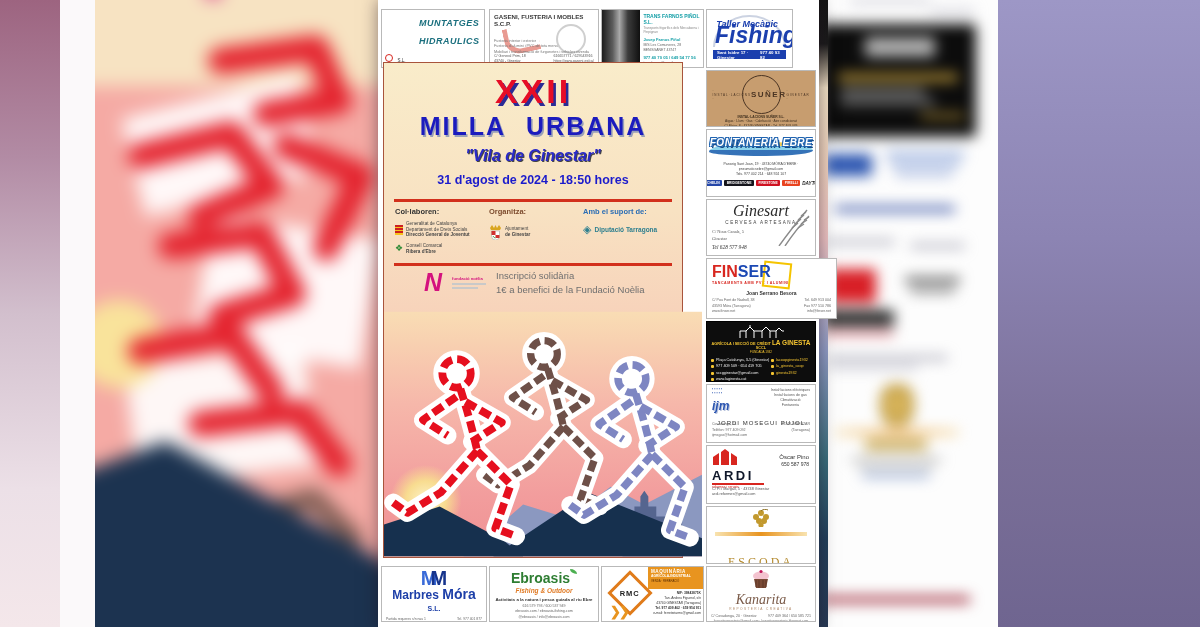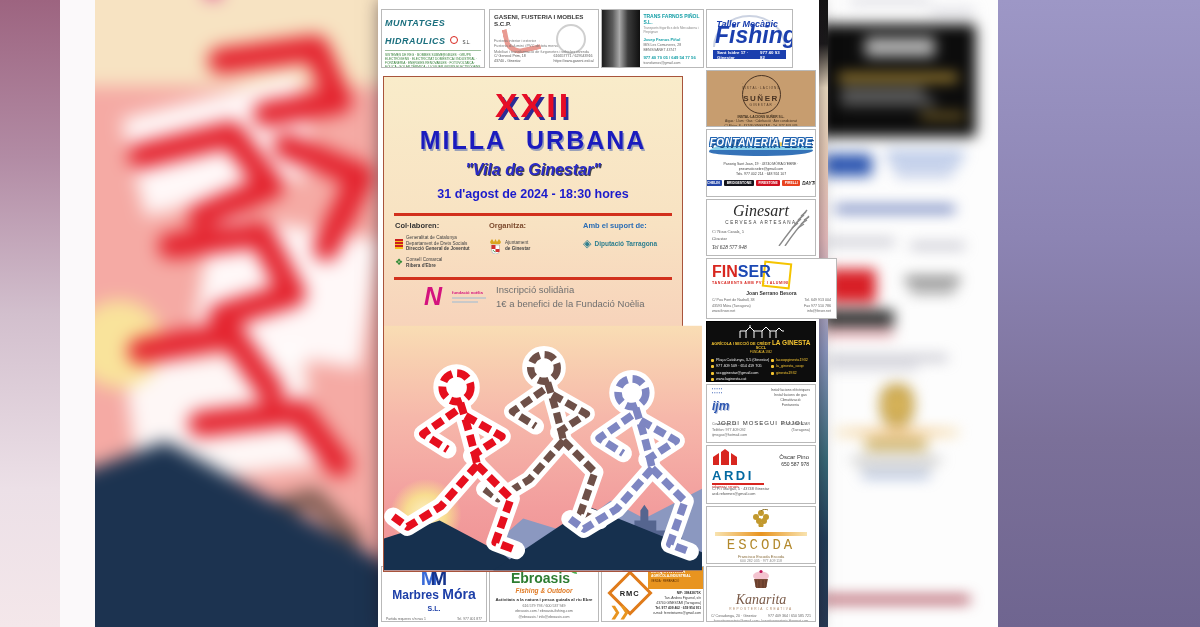--- a/index.html
+++ b/index.html
@@ -19,21 +19,21 @@
   .strip-right{position:absolute;left:998px;top:0;width:202px;height:627px;
     background:linear-gradient(180deg,#9d97c6,#8c84b3 38%,#7b7099 70%,#6f6590);}
   .bl{position:absolute;border-radius:2px;}
 
   
   .poster{position:absolute;left:378px;top:0;width:441px;height:627px;background:#fff;
     box-shadow:0 0 16px rgba(30,15,30,.5);}
   .card{position:absolute;background:#fff;border:1px solid #b9b9b9;box-sizing:border-box;overflow:hidden;}
 
   
-  .center{position:absolute;left:5px;top:76px;width:300px;height:496px;border:1px solid #a8543c;box-sizing:border-box;
+  .center{position:absolute;left:5px;top:62px;width:300px;height:496px;border:1px solid #a8543c;box-sizing:border-box;
     background:linear-gradient(180deg,#f9ecca,#f8e2c2 30%,#f7d2ba 52%,#f5c5b9 70%,#f4c2b8 100%);}
   .t-roman{margin-top:11px;text-align:center;font-size:34px;font-weight:900;color:#e60d26;letter-spacing:3px;
     text-shadow:2.5px 2.5px 0 #2b2b95;line-height:1;}
   .t-main{text-align:center;font-size:25px;font-weight:900;color:#1b1bbe;letter-spacing:2px;word-spacing:12px;
     text-shadow:1.5px 1.5px 0 #9aa0b8;line-height:1.15;margin-top:4px;}
   .t-sub{text-align:center;font-size:16px;font-weight:800;font-style:italic;color:#2a2ac8;
     text-shadow:1px 1px 0 #444;margin-top:6px;}
   .t-date{text-align:center;font-size:12.5px;font-weight:800;color:#1b1bcc;margin-top:8px;}
   .rule{position:absolute;left:10px;right:10px;height:3px;background:#d2301c;}
   .org-row{position:absolute;left:8px;right:8px;top:144px;display:flex;}
@@ -49,21 +49,21 @@
   .dipu-name{font-size:6.5px;font-weight:700;color:#2e7f8f;}
   .noelia-row{position:absolute;left:40px;right:10px;top:206px;display:flex;align-items:center;gap:10px;}
   .noelia-n{font-size:25px;font-weight:900;font-style:italic;color:#d4127e;line-height:1;}
   .noelia-brand{font-size:4.2px;font-weight:700;color:#d4127e;}
   .noelia-bar{width:34px;height:2.5px;background:#c9c9c9;margin-top:1.5px;}
   .noelia-txt{font-size:9.5px;color:#6f6f6f;line-height:1.45;}
   .illu{position:absolute;left:0;top:248px;width:318px;height:246px;}
 
   
   .c-munt{left:3px;top:9px;width:104px;height:59px;padding:2px 3px;}
-  .munt-brand{font-size:9px;font-weight:900;font-style:italic;color:#1a6f7e;line-height:.95;letter-spacing:.5px;}
+  .munt-brand{font-size:9px;font-weight:900;font-style:italic;color:#1a6f7e;line-height:.95;letter-spacing:.5px;margin-left:34px;}
   .munt-sl{font-size:4.5px;color:#333;} .munt-ring{display:inline-block;width:6px;height:6px;border:1.6px solid #d8261f;border-radius:50%;vertical-align:middle;}
   .munt-serv{font-size:3.2px;line-height:1.3;color:#2e7d32;border-top:1px solid #9dbf9d;border-bottom:1px solid #9dbf9d;padding:1.5px 0;margin-top:2px;}
   .c-gaseni{left:111px;top:9px;width:110px;height:59px;padding:3px 4px;}
   .gaseni-t{font-size:6.2px;font-weight:700;color:#3b3b3b;}
   .gaseni-arrow{position:absolute;left:14px;top:16px;width:30px;height:22px;border-left:5px solid #d84b3a;border-bottom:5px solid #d84b3a;border-bottom-left-radius:16px;opacity:.55;transform:rotate(-12deg);}
   .gaseni-circ{position:absolute;right:12px;top:14px;width:26px;height:26px;border:2px solid #bbb;border-radius:50%;opacity:.7;}
   .gaseni-lines{margin-top:12px;font-size:3.8px;color:#777;line-height:1.4;position:relative;}
   .gaseni-foot{position:absolute;bottom:3px;left:4px;right:4px;display:flex;justify-content:space-between;font-size:3.6px;color:#555;line-height:1.4;}
   .c-farnos{left:223px;top:9px;width:103px;height:59px;display:flex;}
   .farnos-img{width:38%;height:100%;background:linear-gradient(90deg,#1c1c1c,#5c5c5c 28%,#a8a8a8 46%,#3c3c3c 68%,#101010);} 
@@ -76,21 +76,21 @@
   .farnos-e{font-size:3.5px;color:#666;margin-top:1px;}
   .c-ferran{left:328px;top:9px;width:87px;height:59px;}
   .ferran-swoosh{position:absolute;top:5px;left:6px;right:6px;height:30px;border:2px solid #ccd3e2;border-bottom:none;border-radius:50% 50% 0 0/100% 100% 0 0;}
   .ferran-top{position:absolute;top:9px;right:14px;font-size:9px;font-weight:800;font-style:italic;color:#1b3fae;}
   .ferran-name{position:absolute;top:14px;left:8px;font-size:23px;font-weight:900;font-style:italic;color:#1b3fae;line-height:1;}
   .ferran-bar{position:absolute;left:6px;right:6px;bottom:8px;height:9px;background:#1b3fae;color:#fff;
     display:flex;align-items:center;justify-content:space-between;padding:0 4px;font-size:4.4px;font-weight:700;}
 
   
   .c-suner{left:328px;top:70px;width:110px;height:57px;background:#c79d6f;padding:2px;}
-  .stamp{width:37px;height:37px;border:1.6px solid #4a3423;border-radius:50%;margin:2px auto 1px;display:flex;flex-direction:column;align-items:center;justify-content:center;color:#4a3423;}
+  .stamp{width:37px;height:37px;border:1.6px solid #4a3423;border-radius:50%;margin:2px auto 1px;display:flex;flex-direction:row;align-items:center;justify-content:center;color:#4a3423;}
   .stamp .a{font-size:3px;letter-spacing:1px;} .stamp .n{font-size:8px;font-weight:800;letter-spacing:1.5px;}
   .suner-l{font-size:3.3px;color:#3f2f1e;text-align:center;line-height:1.35;}
   .c-pneu{left:328px;top:129px;width:110px;height:68px;padding:3px 2px;}
   .pneu-wave{position:absolute;left:2px;top:12px;width:104px;height:14px;
     background:linear-gradient(180deg,#f2c53d 0 28%,#7ecde8 28% 60%,#1f63b0 60% 100%);border-radius:50% 40% 45% 55%/70% 60% 40% 30%;opacity:.9;}
   .pneu-t{position:relative;text-align:center;font-size:10px;font-weight:900;font-style:italic;color:#fff;letter-spacing:.5px;
     text-shadow:-1px -1px 0 #1f63b0,1px -1px 0 #1f63b0,-1px 1px 0 #1f63b0,1px 1px 0 #1f63b0,2px 2px 0 #164a85;margin-top:4px;}
   .pneu-c{margin-top:14px;font-size:3.5px;color:#444;text-align:center;line-height:1.45;}
   .chips{display:flex;justify-content:center;gap:2px;margin-top:3px;align-items:center;}
   .chip{font-size:3.4px;font-weight:800;color:#fff;padding:1px 2.5px;border-radius:1px;}
@@ -120,29 +120,29 @@
   .gt-right .gt-item{color:#f4c431;}
   .c-ijm{left:328px;top:384px;width:110px;height:59px;padding:3px 5px;}
   .ijm-top{display:flex;justify-content:space-between;}
   .ijm-dots{font-size:3.5px;line-height:1.1;color:#2b55b0;letter-spacing:1px;}
   .ijm-logo{font-size:12px;font-weight:900;font-style:italic;color:#2b55b0;line-height:.8;text-shadow:1px 1px 0 #b9c4de;}
   .ijm-serv{font-size:3.6px;color:#555;text-align:center;line-height:1.4;}
   .ijm-name{text-align:center;font-size:6px;letter-spacing:1px;color:#333;margin-top:6px;}
   .ijm-foot{position:absolute;left:5px;right:5px;bottom:4px;display:flex;justify-content:space-between;font-size:3.6px;color:#666;line-height:1.45;}
   .ijm-foot .r{text-align:right;}
   .c-ardi{left:328px;top:445px;width:110px;height:59px;padding:3px 5px;}
-  .ardi-name{font-size:13px;font-weight:900;color:#0369a1;letter-spacing:2.5px;line-height:1;}
+  .ardi-name{font-size:13px;font-weight:900;color:#0f172a;letter-spacing:2.5px;line-height:1;}
   .ardi-line{width:52px;height:1.5px;background:#d8261f;margin-top:1px;}
   .ardi-tag{font-size:3.4px;color:#d8261f;}
   .ardi-right{position:absolute;right:6px;top:8px;text-align:right;}
   .ardi-person{font-size:6px;color:#333;} .ardi-phone{font-size:5px;color:#333;margin-top:1px;}
   .ardi-foot{position:absolute;left:5px;bottom:5px;font-size:3.8px;color:#555;line-height:1.5;}
   .c-escoda{left:328px;top:506px;width:110px;height:58px;padding:2px 4px;text-align:center;}
   .esc-band{width:92%;height:4px;margin:1px auto 0;background:linear-gradient(90deg,#f8e3b0,#e8941f 50%,#f8e3b0);}
-  .esc-name{font-family:Liberation Mono, monospace;font-size:14px;letter-spacing:3px;color:#b3892c;margin-top:1px;}
+  .esc-name{font-family:Liberation Serif, serif;font-size:12px;letter-spacing:3px;color:#b3892c;margin-top:19px;}
   .esc-person{font-size:4px;color:#8a6d3b;margin-top:1px;}
   .esc-sm{font-size:3.5px;color:#888;line-height:1.4;}
   .esc-addr{font-size:3.6px;color:#5f7fb5;}
   .c-kanarita{left:328px;top:566px;width:110px;height:56px;padding:2px 4px;text-align:center;}
   .kan-name{font-family:"Liberation Serif",serif;font-style:italic;font-size:14px;color:#7a5a48;line-height:1;}
   .kan-sub{font-size:3.2px;letter-spacing:1.4px;color:#b08968;}
   .kan-row{display:flex;justify-content:space-between;font-size:3.6px;color:#666;margin-top:3px;}
   .kan-email{font-size:3.3px;color:#777;margin-top:1px;}
 
   
@@ -545,21 +545,21 @@
         <div>43740 GINESTAR (Tarragona)</div>
         <div style="font-weight:700">Tel. 977 409 462 · 659 954 911</div>
         <div>e-mail: ferreteriarmc@gmail.com</div>
       </div>
     </div>
 
     <div class="center">
       <div class="t-roman">XXII</div>
       <div class="t-main">MILLA  URBANA</div>
       <div class="t-sub">"Vila de Ginestar"</div>
-      <div class="t-date">31 d'agost de 2024 - 18:30 hores</div>
+      <div class="t-date">31 d'agost de 2024 - 18:50 hores</div>
 
       <div class="rule" style="top:136px"></div>
 
       <div class="org-row">
         <div class="org-col">
           <div class="org-label dark">Col·laboren:</div>
           <div class="logo-row">
             <span class="gencat-ic"></span>
             <div class="logo-txt">
               <span>Generalitat de Catalunya</span><br>

